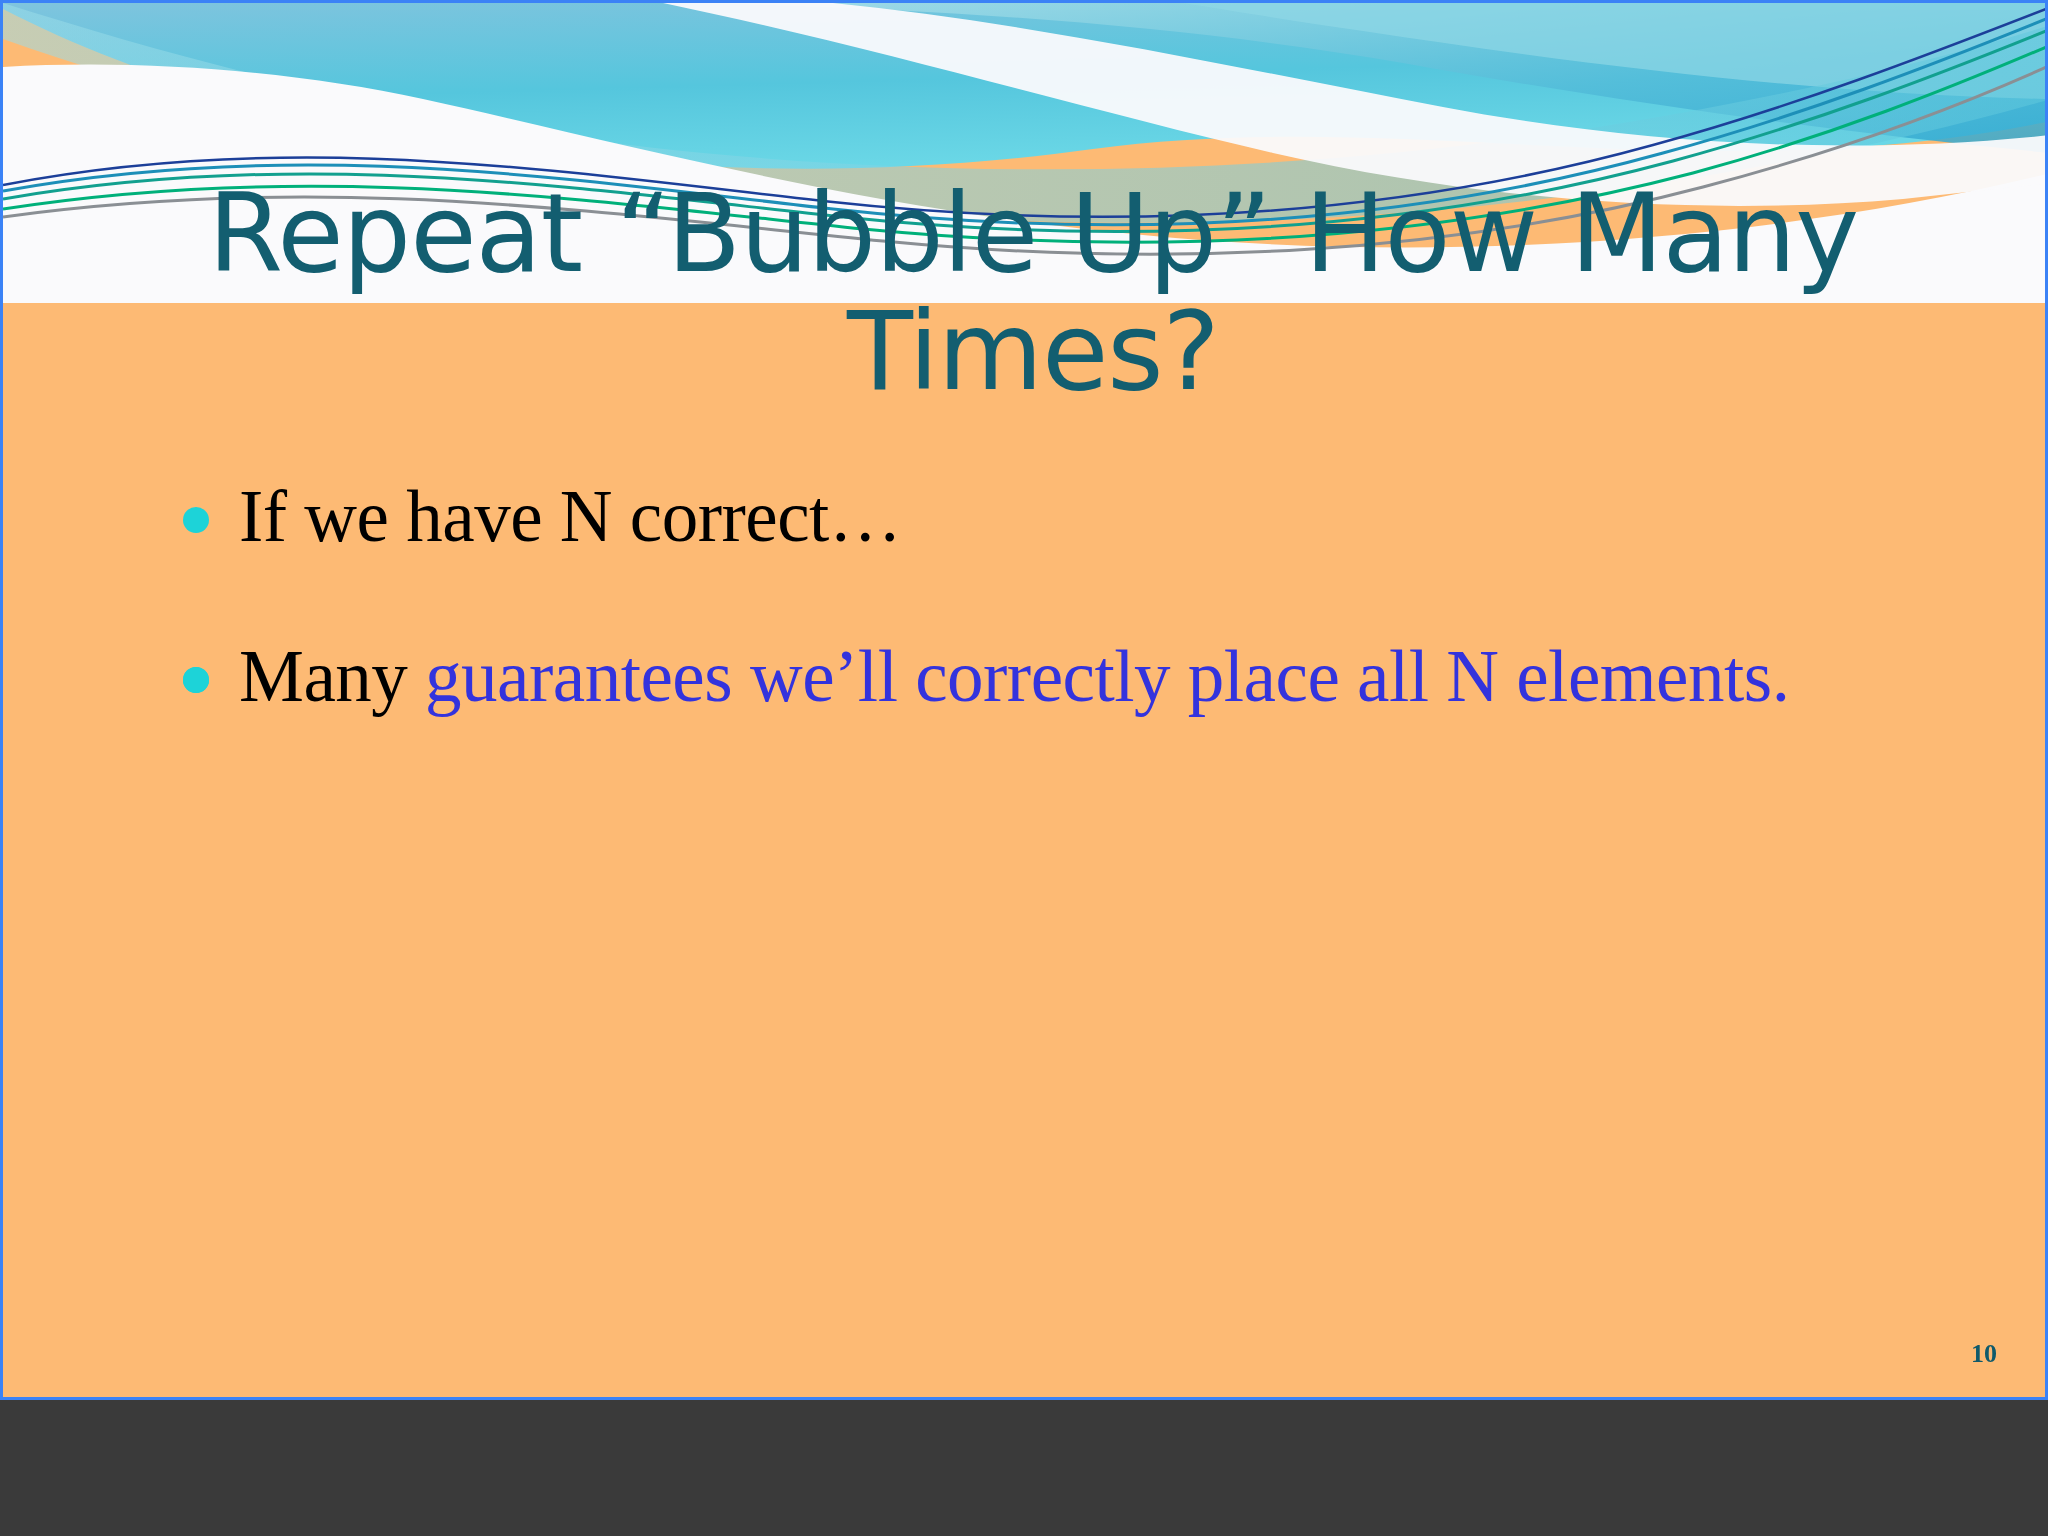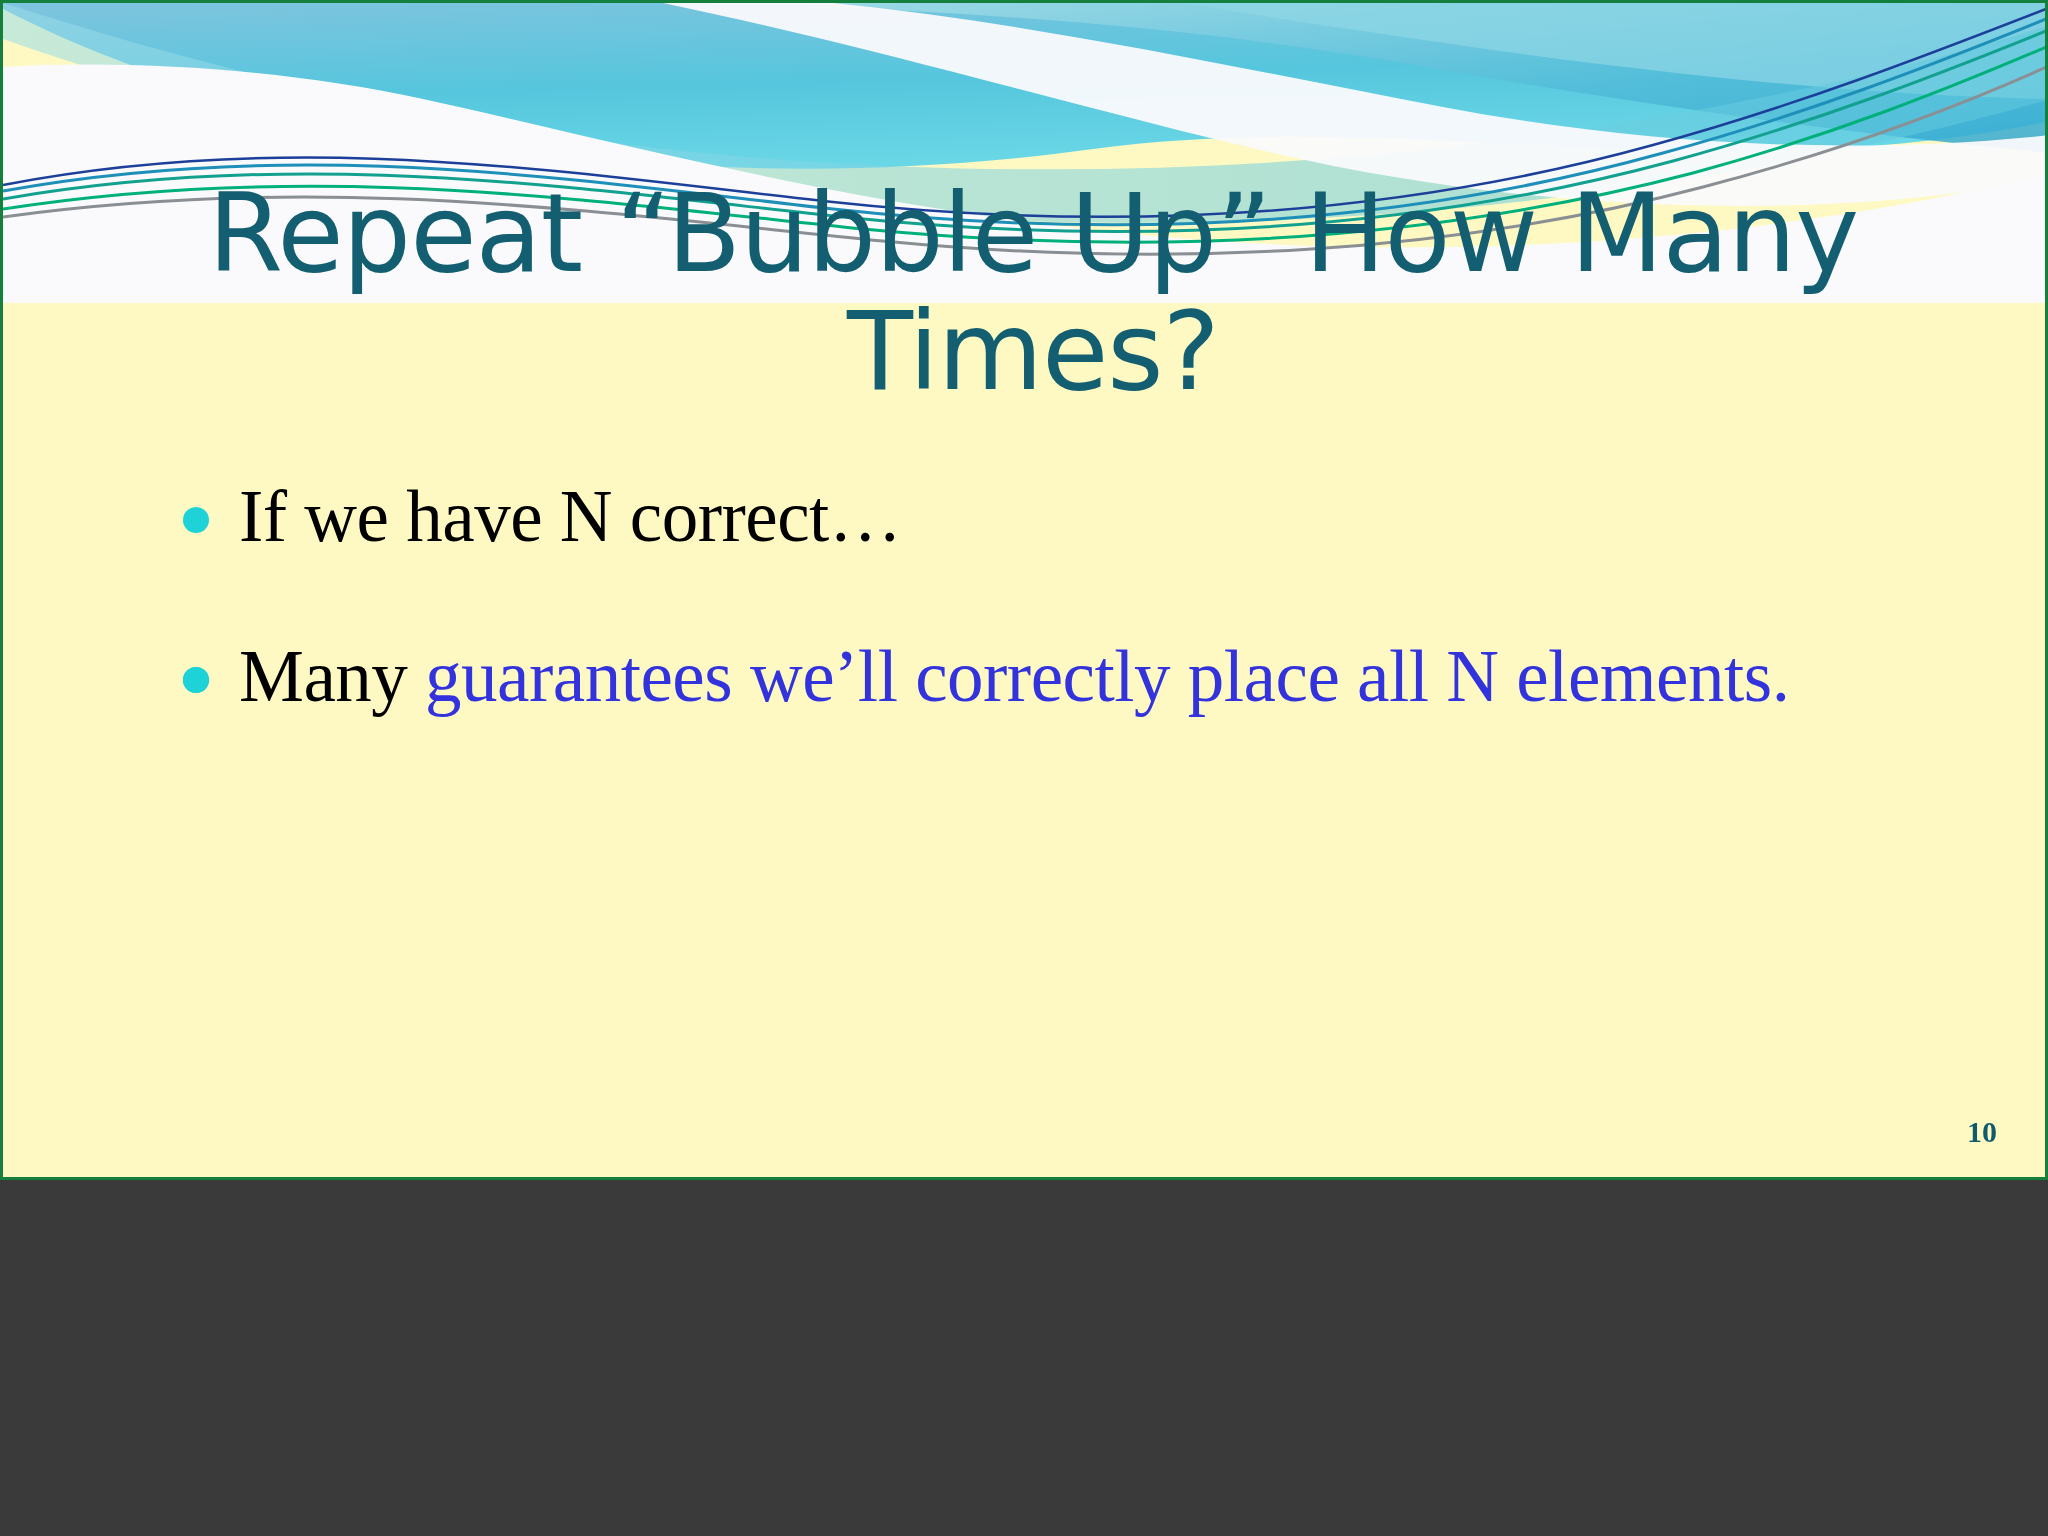--- a/index.html
+++ b/index.html
@@ -3,25 +3,25 @@
 <meta charset="utf-8">
 <style>
   html, body {
     margin: 0;
     padding: 0;
     background: #3a3a3a;
   }
   .slide {
     position: relative;
     width: 2048px;
-    height: 1180px;
-    background: #fef9c3;
+    height: 1400px;
+    background: #fdba74;
     overflow: hidden;
     box-sizing: border-box;
-    border: 3px solid #15803d;
+    border: 3px solid #3b82f6;
     font-family: "Liberation Serif", serif;
   }
 
   
   .header-art {
     position: absolute;
     left: 0;
     top: 0;
     width: 2048px;
     height: 300px;
@@ -78,21 +78,21 @@
   .hl {
     color: #3333dd;
   }
 
   
   .slide-number {
     position: absolute;
     right: 48px;
     bottom: 28px;
     font-family: "Liberation Serif", serif;
-    font-size: 30px;
+    font-size: 26px;
     font-weight: bold;
     color: #0f5a6b;
     text-align: right;
   }
 </style>
 </head>
 <body>
 
 <div class="slide">
 

